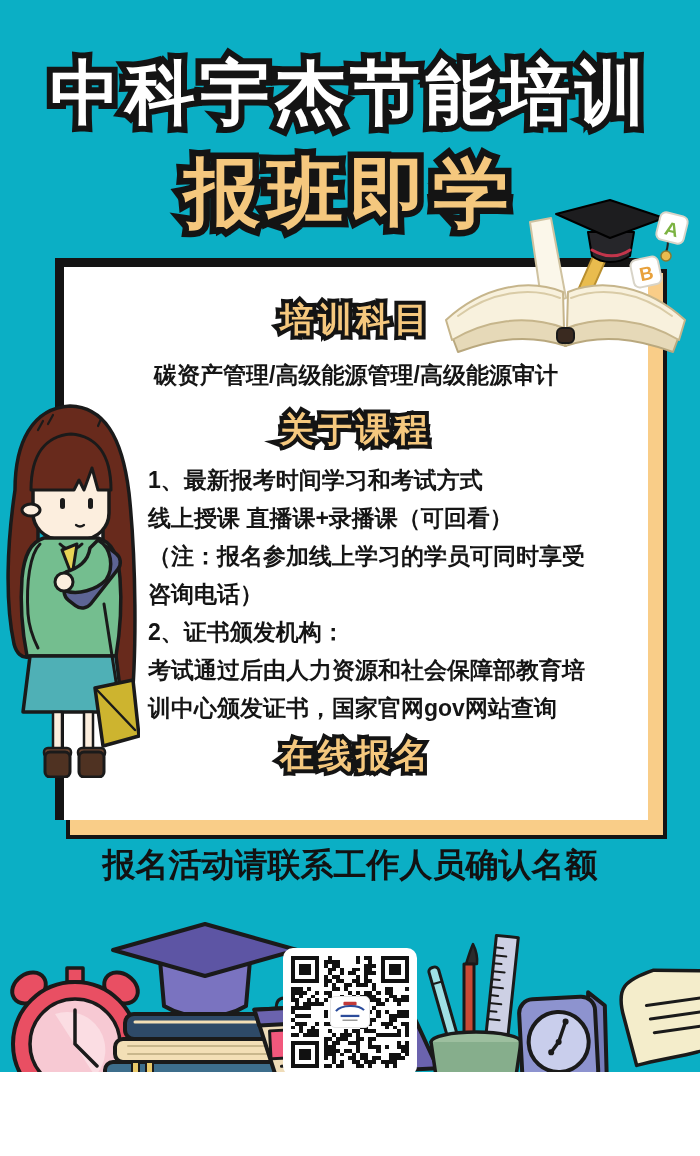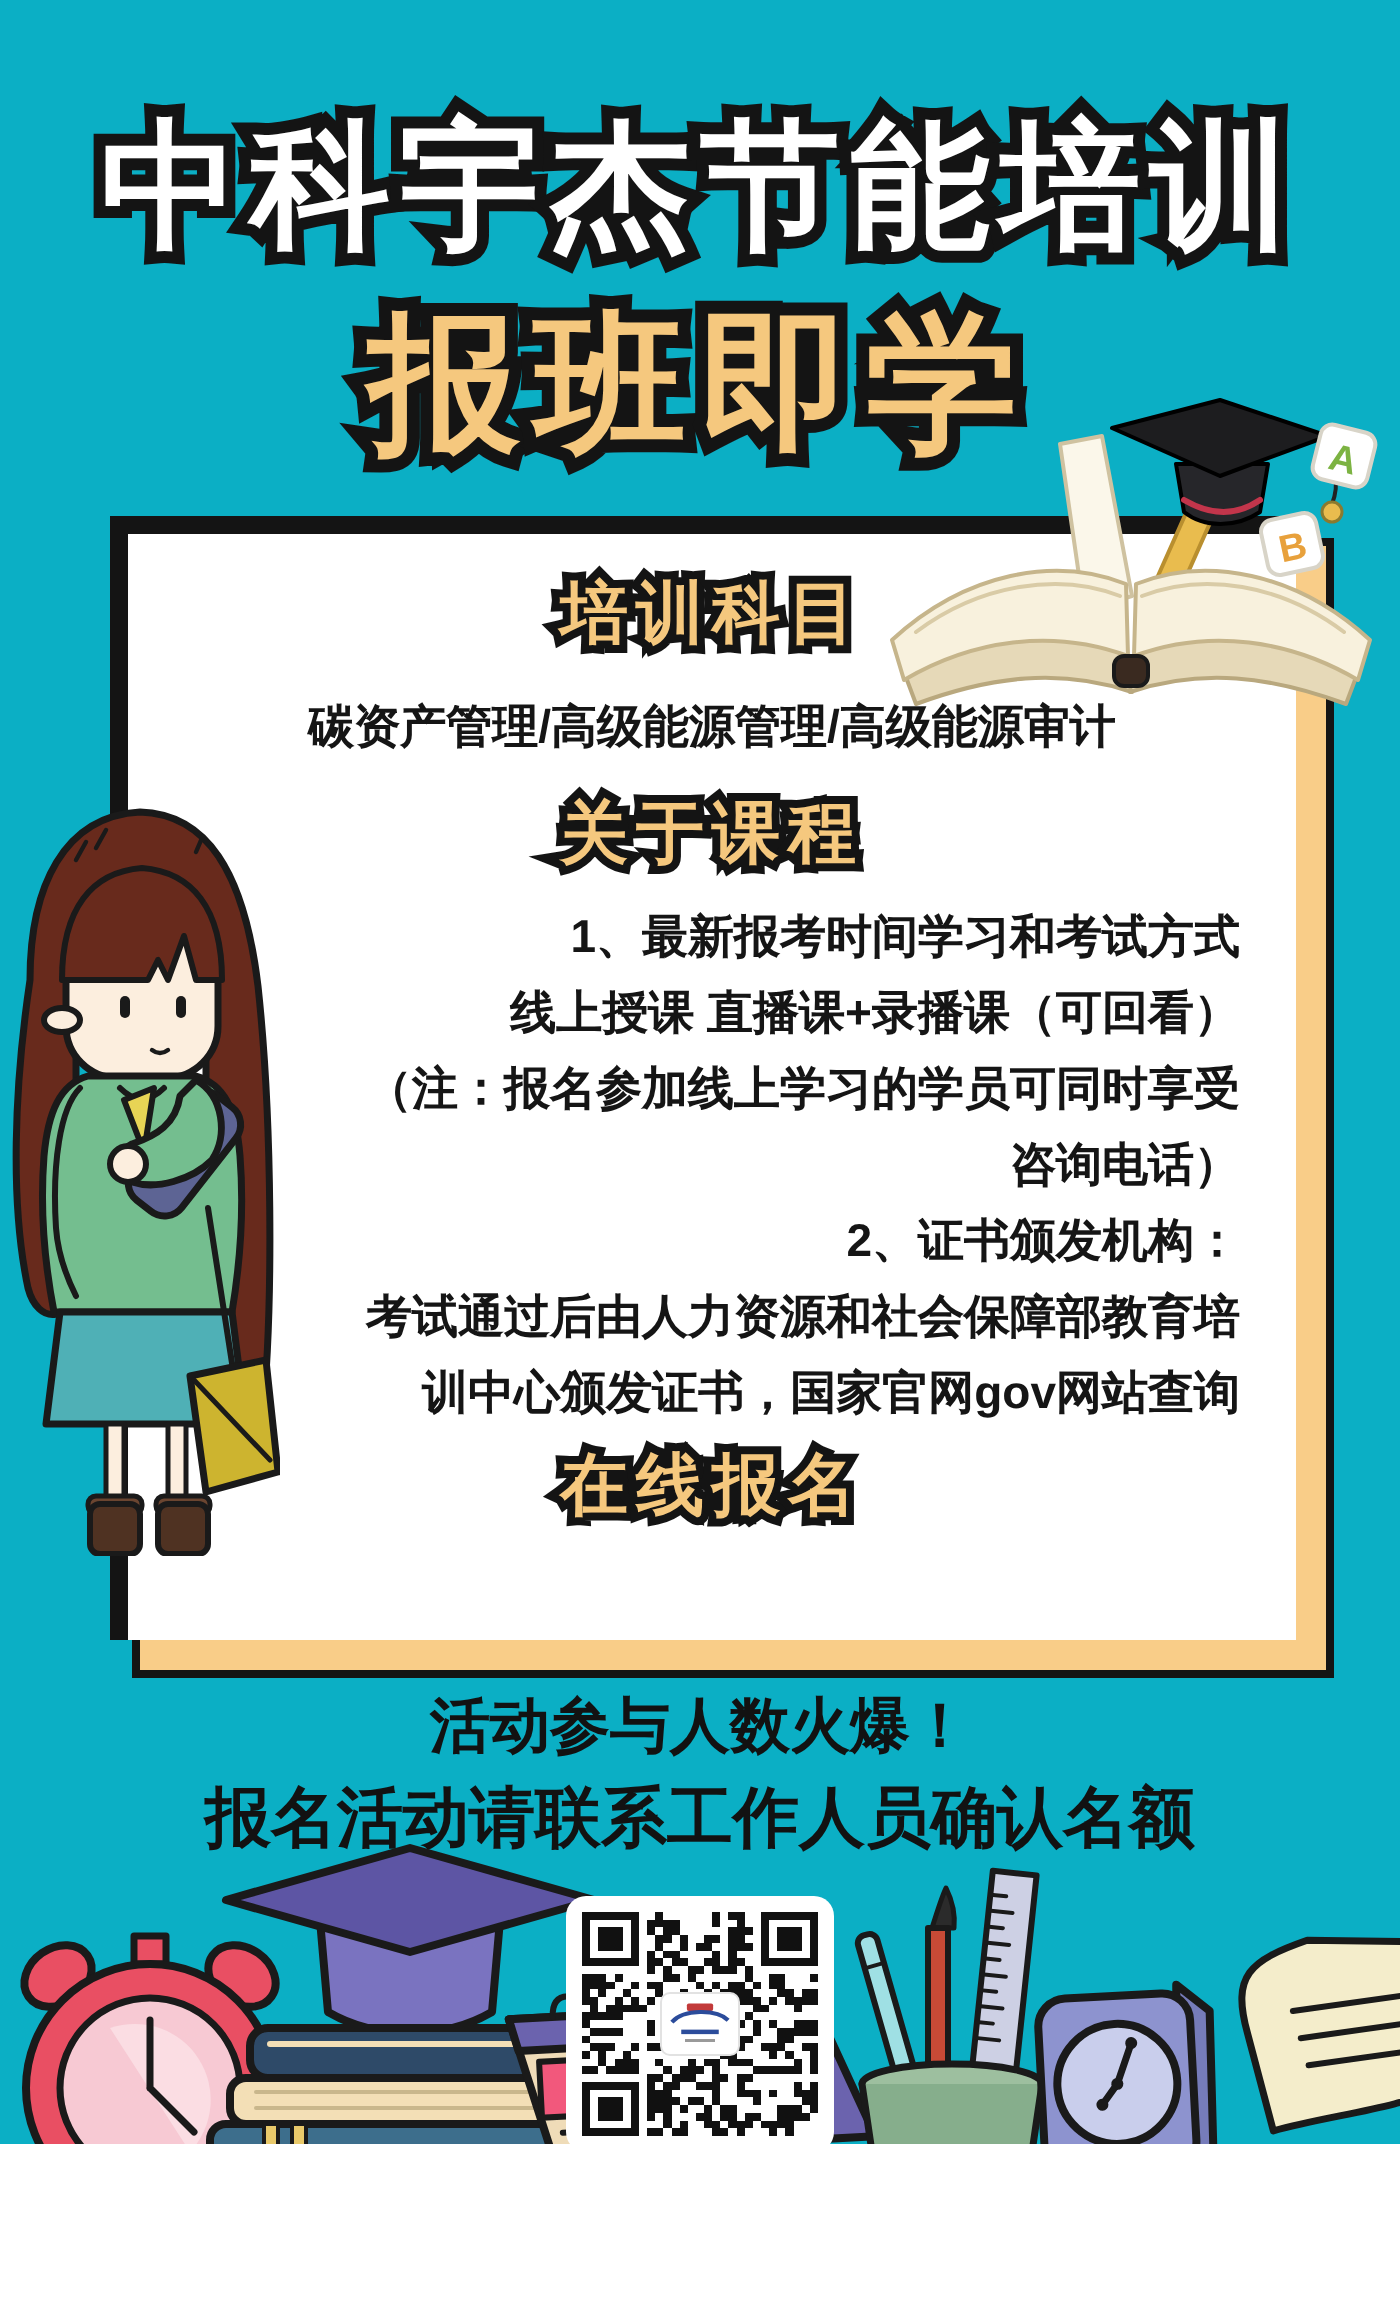--- a/index.html
+++ b/index.html
@@ -16,24 +16,24 @@
   .t2{font-size:76px;font-weight:700;color:var(--accent_yellow,#f5c87e);letter-spacing:7px;line-height:98px;}
   .t2.ot::before{-webkit-text-stroke:13px #141414;}
 
   
   .card{position:absolute;left:55px;top:258px;width:593px;height:562px;background:#fff;
         border-top:9px solid #141414;border-left:9px solid #141414;z-index:1;
         box-shadow:15px 15px 0 0 var(--shadow_yellow,#f9cd88),15px 15px 0 4px #141414;}
   .sec{font-size:34px;font-weight:700;color:var(--accent_yellow,#f5c87e);text-align:center;
        letter-spacing:4px;line-height:44px;}
   .sec.ot::before{-webkit-text-stroke:8px #141414;}
-  .sec1{margin-top:18px}
+  .sec1{margin-top:30px}
   .subjects{margin-top:18px;text-align:center;font-size:23px;font-weight:700;color:#151515;line-height:32px;}
   .sec2{margin-top:16px}
-  .bodytext{margin:10px 28px 0 84px;font-size:23px;font-weight:700;color:#151515;line-height:38px;text-align:right;}
+  .bodytext{margin:10px 28px 0 84px;font-size:23px;font-weight:700;color:#151515;line-height:38px;}
   .sec3{margin-top:6px}
   .phone{margin:10px 0 0 84px;font-size:25px;font-weight:700;color:#141414;line-height:34px;}
 
   .foot{position:absolute;top:842px;left:0;width:100%;text-align:center;z-index:2;color:#121212;font-weight:700;}
   .f1{font-size:30px;line-height:44px;}
   .f2{font-size:33px;line-height:46px;}
 
   .qr{position:absolute;left:283px;top:948px;width:134px;height:128px;background:#fff;border-radius:10px;
       z-index:7;display:flex;align-items:center;justify-content:center;}
   .qr .mod{width:118px;height:112px;}
@@ -64,21 +64,20 @@
       <div>（注：报名参加线上学习的学员可同时享受</div>
       <div>咨询电话）</div>
       <div>2、证书颁发机构：</div>
       <div>考试通过后由人力资源和社会保障部教育培</div>
       <div>训中心颁发证书，国家官网gov网站查询</div>
     </div>
     <div class="sec sec3 ot" data-text="在线报名">在线报名</div>
   </div>
 
   <div class="foot">
-    <div class="f1">活动参与人数火爆！</div>
     <div class="f2">报名活动请联系工作人员确认名额</div>
   </div>
 
   <div class="qr">
     <svg class="mod" preserveAspectRatio="none" shape-rendering="crispEdges" viewBox="0 0 29 29">
         <rect x="9" y="0" width="1" height="1" fill="#111"></rect>
         <rect x="16" y="0" width="1" height="1" fill="#111"></rect>
         <rect x="18" y="0" width="1" height="1" fill="#111"></rect>
         <rect x="19" y="0" width="1" height="1" fill="#111"></rect>
         <rect x="8" y="1" width="1" height="1" fill="#111"></rect>

